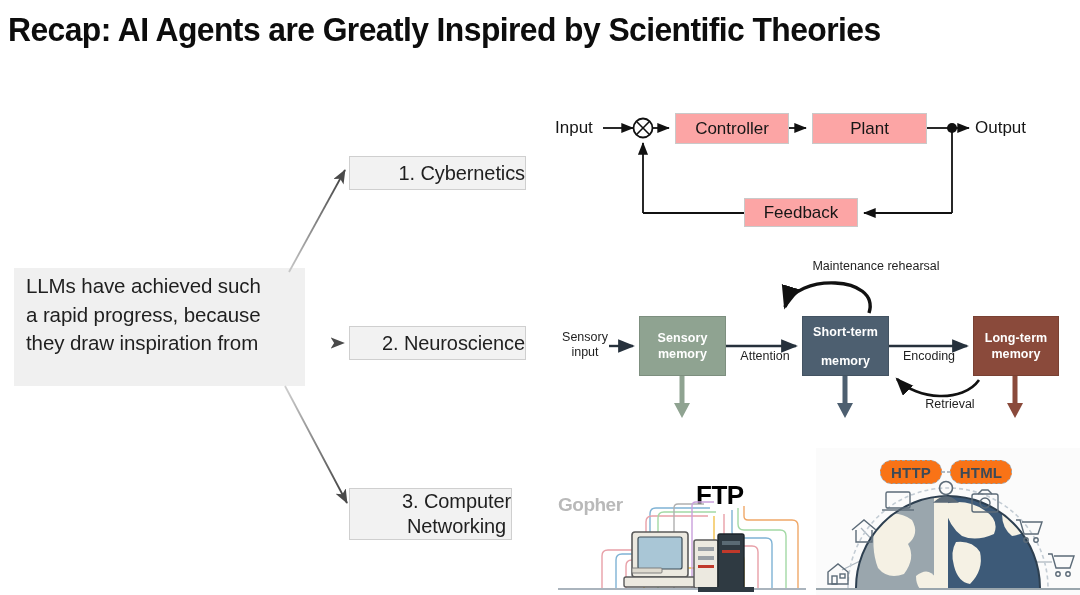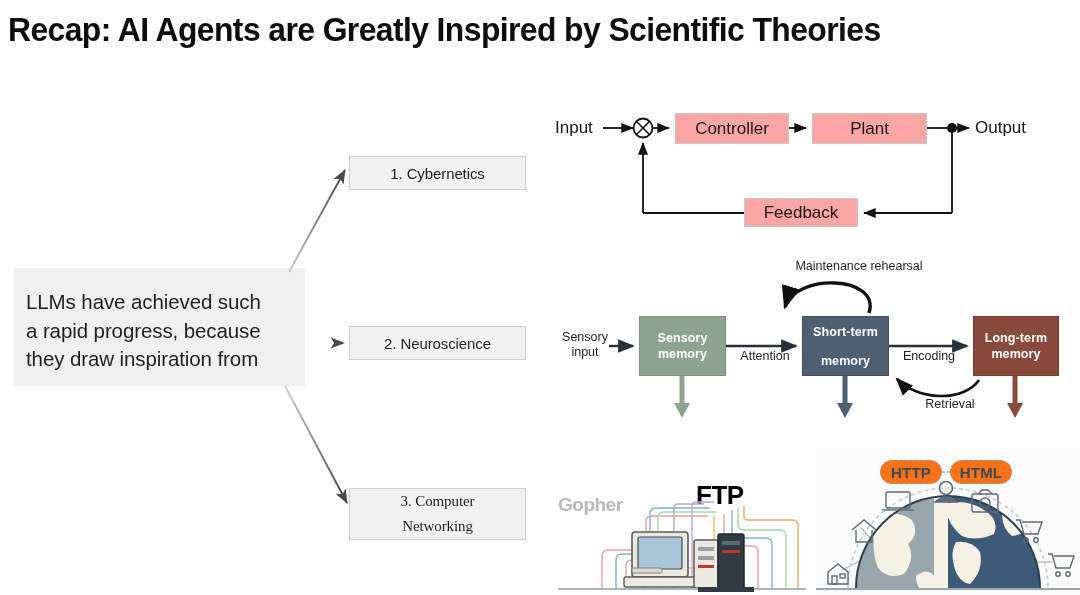--- a/index.html
+++ b/index.html
@@ -36,47 +36,47 @@
     transform-origin: left center;
   }
 
   
   .premise-box {
     position: absolute;
     left: 14px; top: 268px;
     width: 291px; height: 118px;
     background: #f0f0f0;
     box-sizing: border-box;
-    padding: 20px 10px 8px 12px;
+    padding: 4px 10px 8px 12px;
   }
   .premise-text {
     font-size: 20.5px;
     line-height: 28.5px;
     color: #1f1f1f;
     letter-spacing: -0.1px;
   }
 
   
   .topic-box {
     position: absolute;
     background: #f2f2f2;
     border: 1px solid #cfcfcf;
     box-sizing: border-box;
     display: flex;
     align-items: center;
-    justify-content: center;
+    justify-content: flex-end;
     text-align: center;
-    font-size: 15px;
+    font-size: 20px;
     color: #1f1f1f;
     line-height: 25px;
     letter-spacing: -0.1px;
   }
   #topic-1 { left: 349px; top: 156px;  width: 177px; height: 34px; }
   #topic-2 { left: 349px; top: 326px;  width: 177px; height: 34px; }
-  #topic-3 { left: 349px; top: 488px;  width: 177px; height: 52px; font-family: Liberation Serif, serif; }
+  #topic-3 { left: 349px; top: 488px;  width: 163px; height: 52px; }
 
   
   #connectors {
     position: absolute; left: 0; top: 0;
     width: 1080px; height: 595px;
     pointer-events: none;
   }
 
   
   #fig-cybernetics {
@@ -129,21 +129,21 @@
     position: absolute;
     font-size: 12.5px;
     color: #1f1f1f;
     line-height: 15px;
     text-align: center;
   }
   #mem-sensory-input { left: 4px;  top: 75px;  width: 72px; }
   #mem-attention     { left: 186px; top: 94px; width: 68px; }
   #mem-encoding      { left: 350px; top: 94px; width: 68px; }
   #mem-retrieval     { left: 370px; top: 142px; width: 70px; }
-  #mem-maintenance   { left: 224px; top: 4px;  width: 180px; }
+  #mem-maintenance   { left: 241px; top: 4px;  width: 180px; }
 
   
   #fig-net-left {
     position: absolute;
     left: 548px; top: 448px;
     width: 268px; height: 147px;
     overflow: hidden;
     background: #ffffff;
   }
   #fig-net-right {

